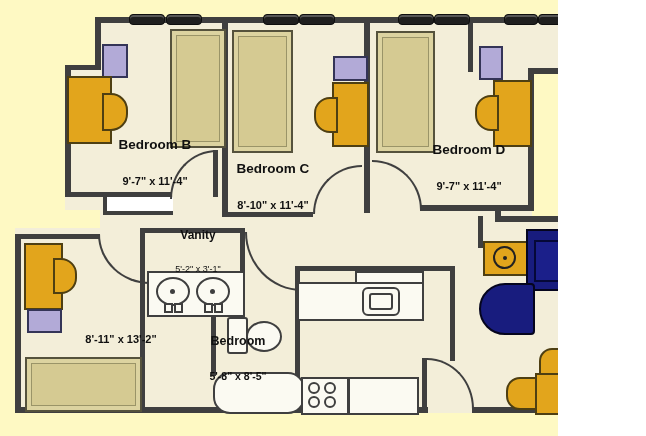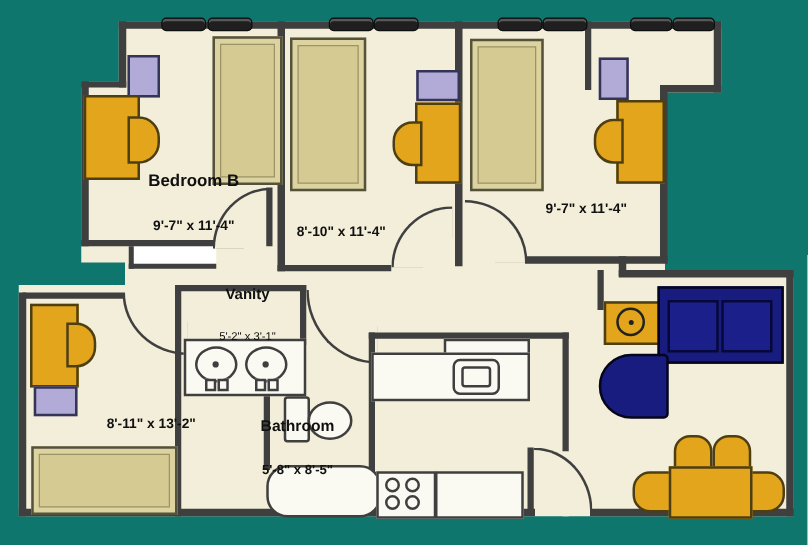--- a/index.html
+++ b/index.html
@@ -1,16 +1,16 @@
 <!DOCTYPE html>
 <html><head>
 <meta charset="utf-8">
 <style>
   html,body{margin:0;padding:0;background:#fff;}
-  .plan{position:relative;width:646px;height:436px;background:#0f766e;overflow:hidden;
+  .plan{position:relative;width:558px;height:436px;background:#fef9c3;overflow:hidden;
         font-family:"Liberation Sans",sans-serif;}
   .cream{position:absolute;background:#f3eed9;}
   .white{position:absolute;background:#ffffff;}
   .wall{position:absolute;background:#3f3f3f;}
   .window{position:absolute;background:#1f1f1f;border:1px solid #0e0e0e;border-radius:4px;
           box-shadow:inset 0 2px 0 rgba(255,255,255,.25);}
   .arc{position:absolute;border:0 solid #3f3f3f;}
   .arc.tl{border-top-width:2px;border-left-width:2px;border-top-left-radius:100% 100%;}
   .arc.tr{border-top-width:2px;border-right-width:2px;border-top-right-radius:100% 100%;}
   .arc.bl{border-bottom-width:2px;border-left-width:2px;border-bottom-left-radius:100% 100%;}
@@ -151,30 +151,32 @@
   <div class="gold" style="left:570px;top:348px;width:27px;height:27px;border-radius:13px 13px 3px 3px"></div>
   <div class="gold" style="left:506px;top:377px;width:29px;height:29px;border-radius:14px 3px 3px 14px"></div>
   <div class="gold" style="left:598px;top:377px;width:26px;height:29px;border-radius:3px 14px 14px 3px"></div>
   <div class="gold" style="left:535px;top:373px;width:63px;height:38px"></div>
 
   <div class="rlabel" style="left:155px;top:162px">
     <span class="rname">Bedroom B</span>
     <span class="rdims">9'-7" x 11'-4"</span>
   </div>
   <div class="rlabel" style="left:273px;top:186px">
+    <span class="rname">Bedroom C</span>
     <span class="rdims">8'-10" x 11'-4"</span>
   </div>
   <div class="rlabel" style="left:469px;top:167px">
+    <span class="rname">Bedroom D</span>
     <span class="rdims">9'-7" x 11'-4"</span>
   </div>
   <div class="rlabel sm" style="left:198px;top:252px">
     <span class="rname">Vanity</span>
     <span class="rdims">5'-2" x 3'-1"</span>
   </div>
   <div class="rlabel" style="left:121px;top:339px">
     <span class="rdims">8'-11" x 13'-2"</span>
   </div>
   <div class="rlabel md" style="left:238px;top:358px">
-    <span class="rname">Bathroom</span>
+    <span class="rname">Bedroom</span>
     <span class="rdims">5'-8" x 8'-5"</span>
   </div>
 
 </div>
 
 </body></html>

